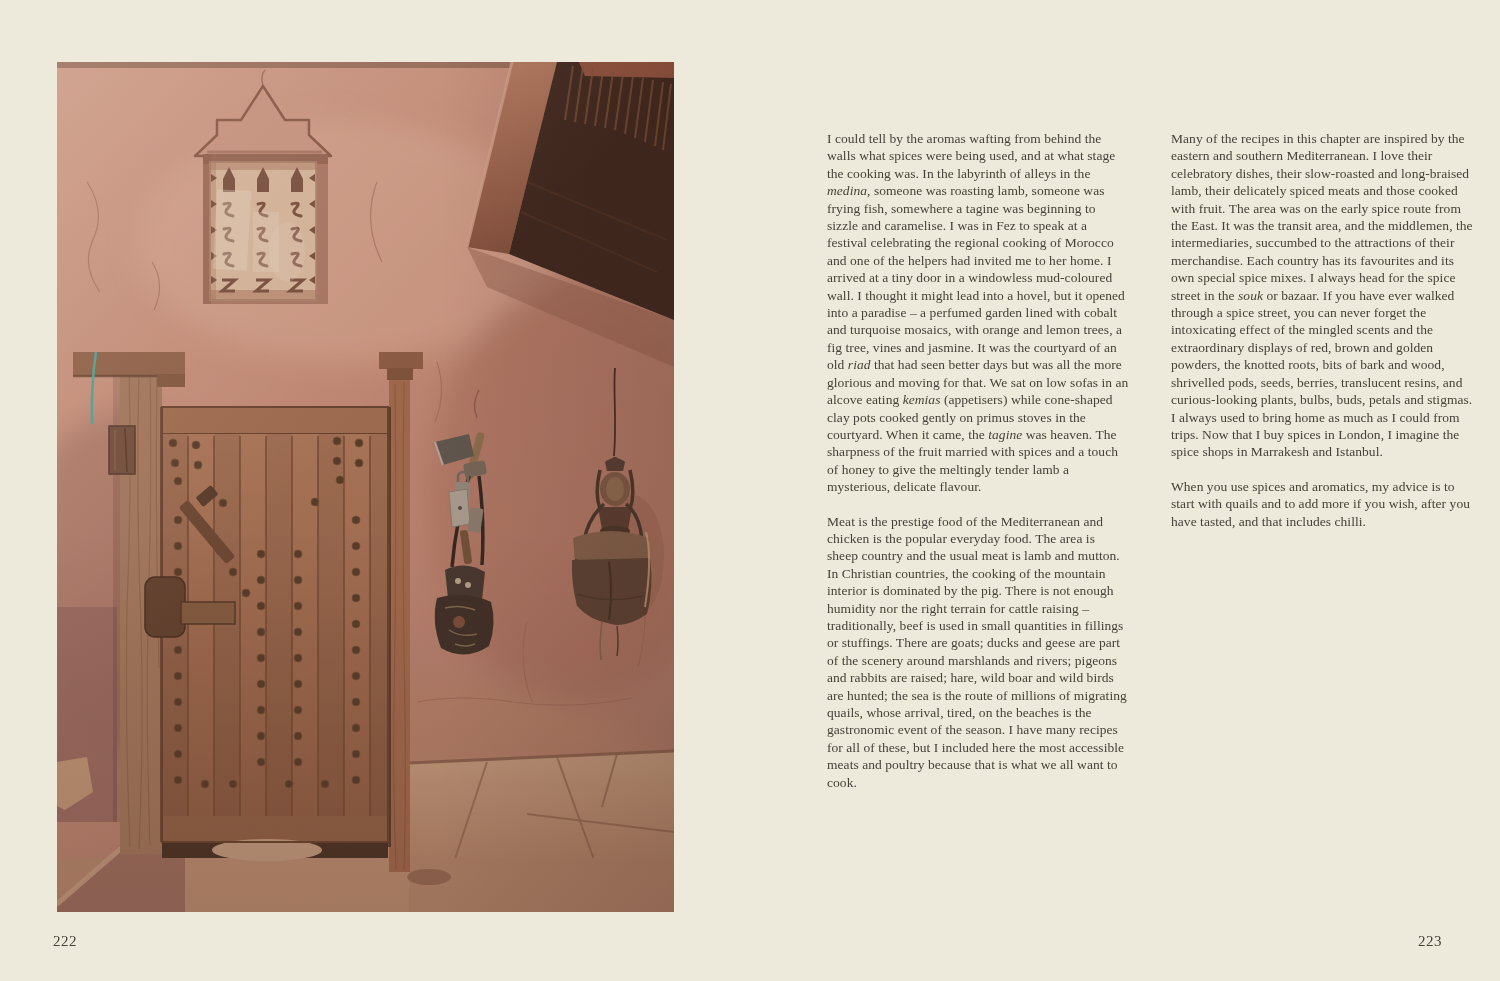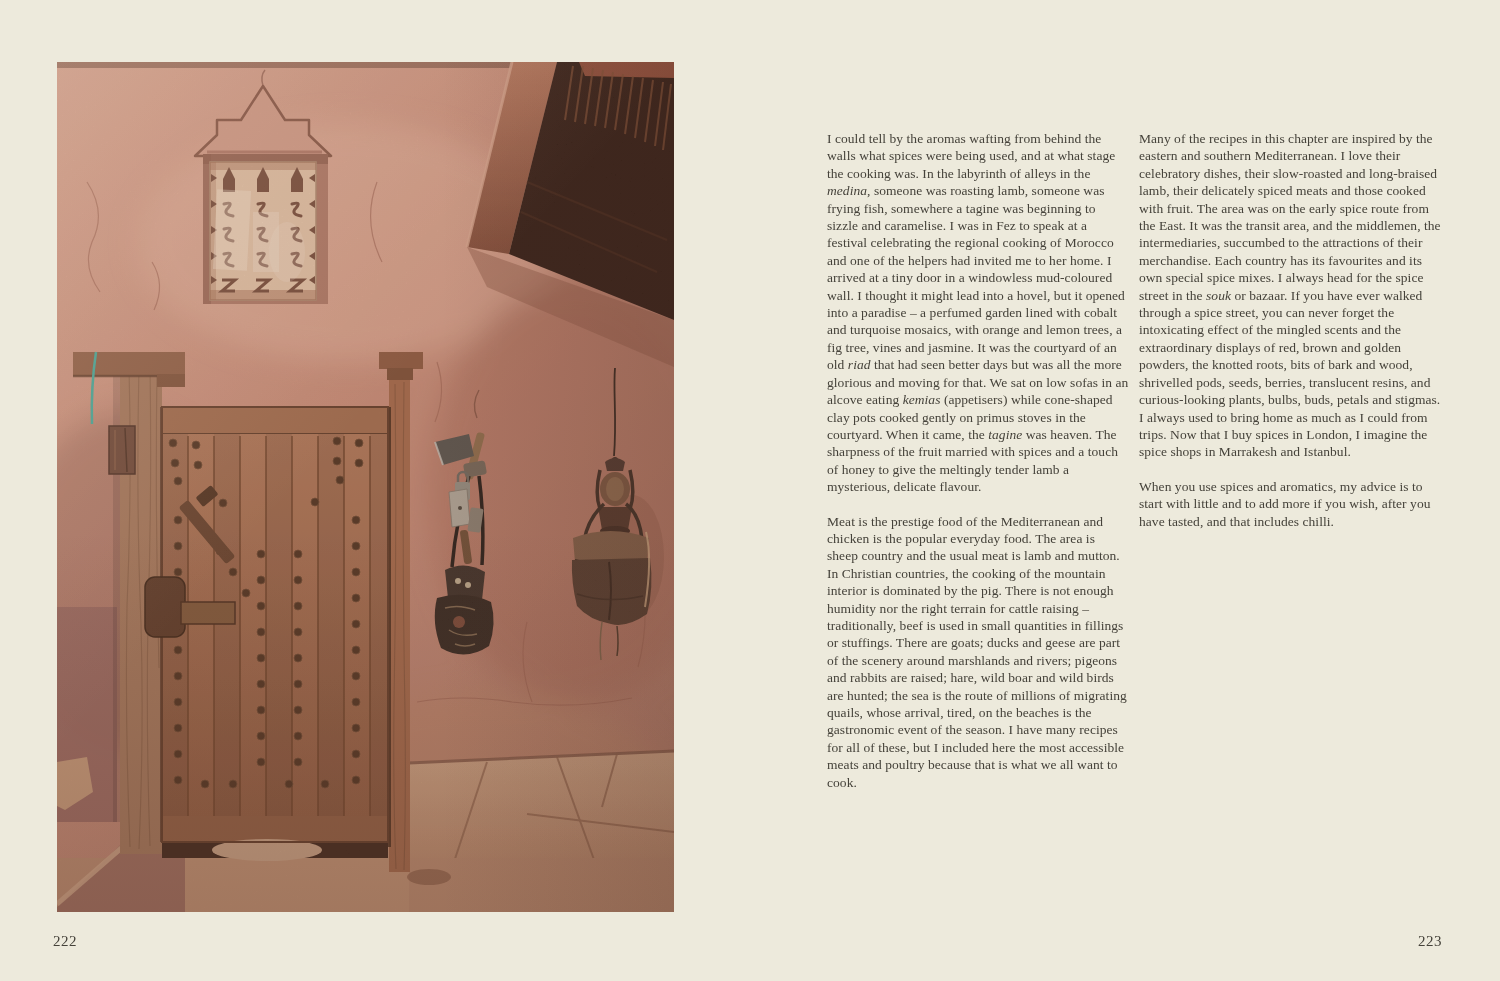--- a/index.html
+++ b/index.html
@@ -17,21 +17,21 @@
   .photo svg{display:block;width:100%;height:100%;}
   .textcol{
     position:absolute;top:130px;width:302px;
     font-size:13.5px;line-height:17.4px;
     color:#45423a;letter-spacing:.05px;
     text-align:left;
   }
   .textcol p{margin:0 0 17px 0;}
   .textcol em{font-style:italic;}
   #col-1{left:827px;}
-  #col-2{left:1139px;}
+  #col-2{left:1171px;}
   .pagenum{
     position:absolute;top:933px;
     font-size:15px;color:#45423a;letter-spacing:.5px;
   }
   #pn-left{left:53px;}
   #pn-right{left:1418px;}
 </style>
 </head>
 <body>
 
@@ -389,19 +389,19 @@
       <rect x="0" y="0" width="617" height="850" fill="url(#gVigRight)"></rect>
     </svg>
   </div>
 
   <div id="col-1" class="textcol">
       <p><span>I could tell by the aromas wafting from behind the walls what spices were being used, and at what stage the cooking was. In the labyrinth of alleys in the </span><em>medina</em><span>, someone was roasting lamb, someone was frying fish, somewhere a tagine was beginning to sizzle and caramelise. I was in Fez to speak at a festival celebrating the regional cooking of Morocco and one of the helpers had invited me to her home. I arrived at a tiny door in a windowless mud-coloured wall. I thought it might lead into a hovel, but it opened into a paradise – a perfumed garden lined with cobalt and turquoise mosaics, with orange and lemon trees, a fig tree, vines and jasmine. It was the courtyard of an old </span><em>riad</em><span> that had seen better days but was all the more glorious and moving for that. We sat on low sofas in an alcove eating </span><em>kemias</em><span> (appetisers) while cone-shaped clay pots cooked gently on primus stoves in the courtyard. When it came, the </span><em>tagine</em><span> was heaven. The sharpness of the fruit married with spices and a touch of honey to give the meltingly tender lamb a mysterious, delicate flavour.</span></p>
       <p><span>Meat is the prestige food of the Mediterranean and chicken is the popular everyday food. The area is sheep country and the usual meat is lamb and mutton. In Christian countries, the cooking of the mountain interior is dominated by the pig. There is not enough humidity nor the right terrain for cattle raising – traditionally, beef is used in small quantities in fillings or stuffings. There are goats; ducks and geese are part of the scenery around marshlands and rivers; pigeons and rabbits are raised; hare, wild boar and wild birds are hunted; the sea is the route of millions of migrating quails, whose arrival, tired, on the beaches is the gastronomic event of the season. I have many recipes for all of these, but I included here the most accessible meats and poultry because that is what we all want to cook.</span></p>
     </div>
   <div id="col-2" class="textcol">
       <p><span>Many of the recipes in this chapter are inspired by the eastern and southern Mediterranean. I love their celebratory dishes, their slow-roasted and long-braised lamb, their delicately spiced meats and those cooked with fruit. The area was on the early spice route from the East. It was the transit area, and the middlemen, the intermediaries, succumbed to the attractions of their merchandise. Each country has its favourites and its own special spice mixes. I always head for the spice street in the </span><em>souk</em><span> or bazaar. If you have ever walked through a spice street, you can never forget the intoxicating effect of the mingled scents and the extraordinary displays of red, brown and golden powders, the knotted roots, bits of bark and wood, shrivelled pods, seeds, berries, translucent resins, and curious-looking plants, bulbs, buds, petals and stigmas. I always used to bring home as much as I could from trips. Now that I buy spices in London, I imagine the spice shops in Marrakesh and Istanbul.</span></p>
-      <p><span>When you use spices and aromatics, my advice is to start with little and to add more if you wish, after you have tasted, and that includes chilli.</span></p>
+      <p><span>When you use spices and aromatics, my advice is to start with quails and to add more if you wish, after you have tasted, and that includes chilli.</span></p>
     </div>
 
   <span id="pn-left" class="pagenum">222</span>
   <span id="pn-right" class="pagenum">223</span>
 
 </div>
 
 </body></html>

